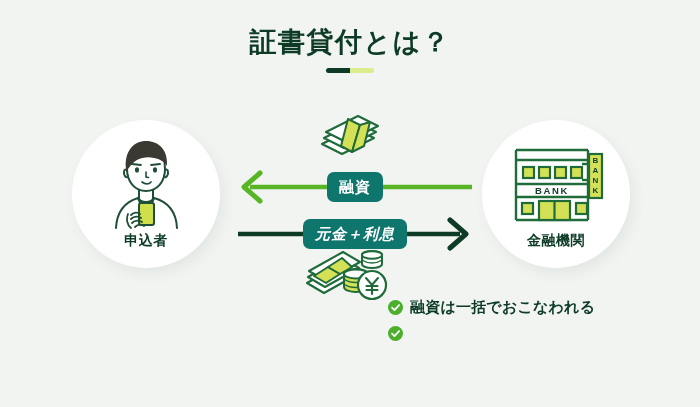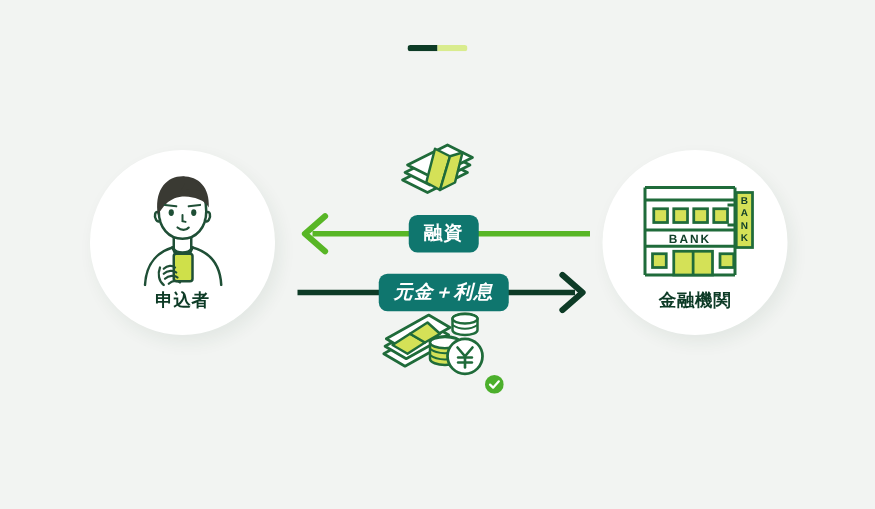--- a/index.html
+++ b/index.html
@@ -168,20 +168,21 @@
     line-height: 1.45;
     letter-spacing: 0.2px;
   }
 </style>
 </head>
 <body>
 
 <div id="infographic">
 
   <div class="title-block">
+    <span class="title-text">証書貸付とは？</span>
     <div class="title-underline">
       <span class="seg-dark"></span>
       <span class="seg-light"></span>
     </div>
   </div>
 
   <div class="node left">
     <div class="node-art">
       <svg width="96" height="90" viewBox="0 0 96 90" xmlns="http://www.w3.org/2000/svg">
         <g fill="none" stroke="#1f4f36" stroke-width="2" stroke-linecap="round" stroke-linejoin="round">
@@ -333,20 +334,29 @@
           <path d="M62.5 39 L73.5 39"></path>
           <path d="M62.5 43 L73.5 43"></path>
           <path d="M68 38 L68 47"></path>
         </g>
       </svg>
     </div>
   </div>
 
   <div class="notes">
 
+    <div class="note-item">
+      <span class="check-icon">
+        <svg width="15" height="15" viewBox="0 0 16 16" xmlns="http://www.w3.org/2000/svg">
+          <circle cx="8" cy="8" r="8" fill="#4caf2c"></circle>
+          <polyline points="4.3,8.2 6.9,10.8 11.8,5.4" fill="none" stroke="#ffffff" stroke-width="1.9" stroke-linecap="round" stroke-linejoin="round"></polyline>
+        </svg>
+      </span>
+      <span class="note-text">融資は一括でおこなわれる</span>
+    </div>
 
     <div class="note-item">
       <span class="check-icon">
         <svg width="15" height="15" viewBox="0 0 16 16" xmlns="http://www.w3.org/2000/svg">
           <circle cx="8" cy="8" r="8" fill="#4caf2c"></circle>
           <polyline points="4.3,8.2 6.9,10.8 11.8,5.4" fill="none" stroke="#ffffff" stroke-width="1.9" stroke-linecap="round" stroke-linejoin="round"></polyline>
         </svg>
       </span>
       <span class="note-text">
         <br>

